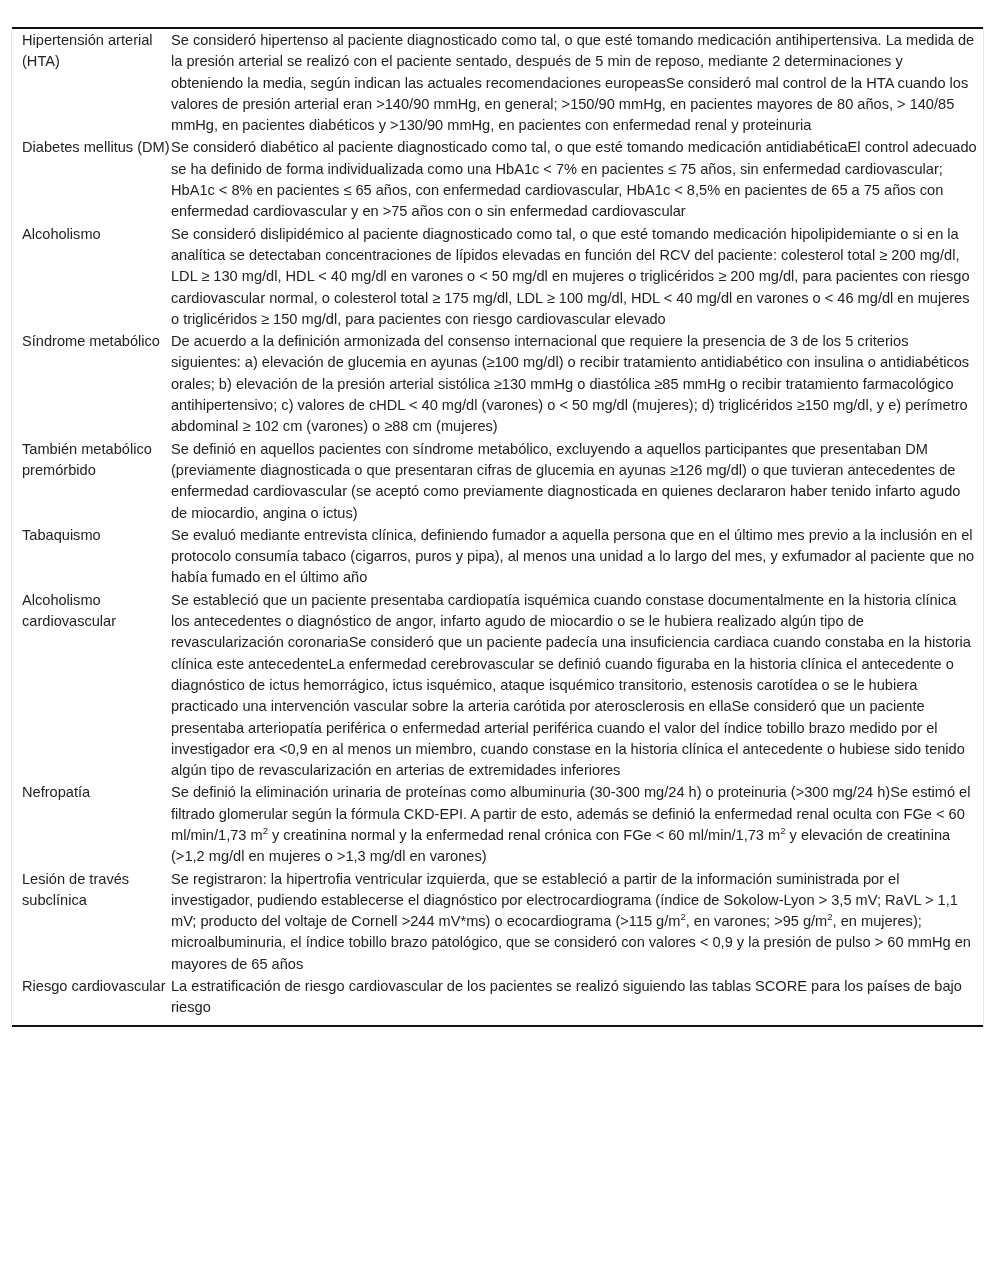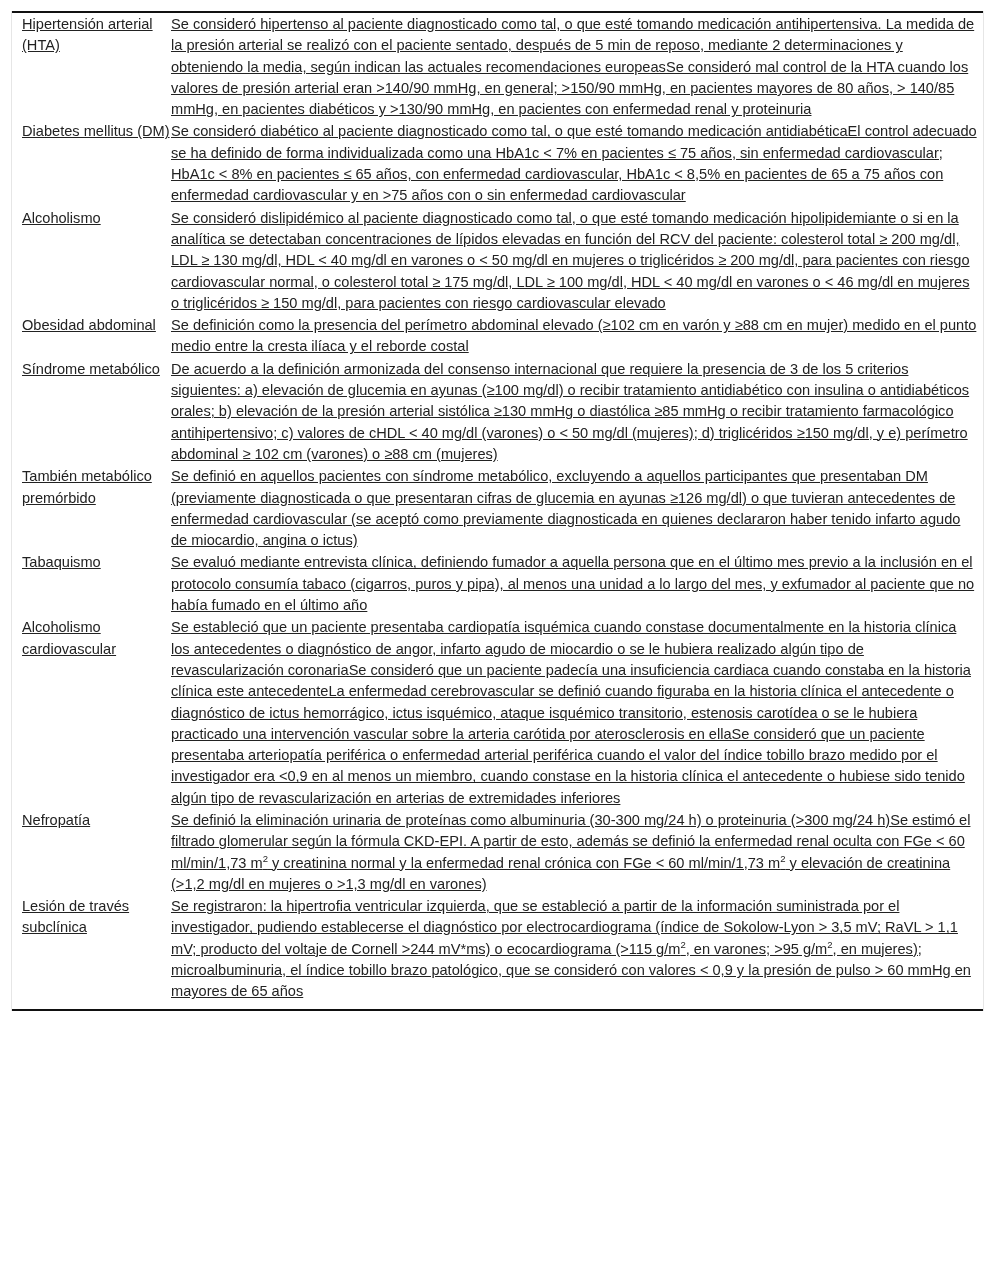--- a/index.html
+++ b/index.html
@@ -11,25 +11,24 @@
     width: 992px;
     height: 1275px;
     position: relative;
     overflow: hidden;
     font-family: "Liberation Sans", sans-serif;
     color: #222222;
   }
   .table-wrap {
     position: absolute;
     left: 11px;
-    top: 11px;
+    top: 27px;
     width: 971px;
     border-left: 1px solid #e6e6e6;
     border-right: 1px solid #e6e6e6;
-    text-decoration: underline;
   }
   table {
     width: 100%;
     border-collapse: collapse;
     border-top: 2px solid #111111;
     border-bottom: 2px solid #111111;
     font-size: 14.6px;
     line-height: 21.3px;
   }
   td {
@@ -67,24 +66,20 @@
       </tr>
       <tr>
         <td class="term">Diabetes mellitus (DM)</td>
         <td class="def">Se consideró diabético al paciente diagnosticado como tal, o que esté tomando medicación antidiabéticaEl control adecuado se ha definido de forma individualizada como una HbA1c &lt;    7% en pacientes ≤ 75 años, sin enfermedad cardiovascular; HbA1c &lt;    8% en pacientes ≤ 65 años, con enfermedad cardiovascular, HbA1c &lt;    8,5% en pacientes de 65 a 75 años con enfermedad cardiovascular y en    &gt;75 años con o sin enfermedad cardiovascular</td>
       </tr>
       <tr>
         <td class="term">Alcoholismo</td>
         <td class="def">Se consideró dislipidémico al paciente diagnosticado como tal, o que esté tomando medicación hipolipidemiante o si en la analítica se detectaban concentraciones de lípidos elevadas en función del RCV del paciente: colesterol total ≥ 200 mg/dl, LDL ≥ 130 mg/dl, HDL &lt;    40 mg/dl en varones o &lt;    50 mg/dl en mujeres o triglicéridos ≥ 200 mg/dl, para pacientes con riesgo cardiovascular normal, o colesterol total ≥ 175 mg/dl, LDL ≥ 100 mg/dl, HDL &lt;    40 mg/dl en varones o &lt;    46 mg/dl en mujeres o triglicéridos ≥ 150 mg/dl, para pacientes con riesgo cardiovascular elevado</td>
       </tr>
       <tr>
-        <td class="term">Obesidad abdominal</td>
-        <td class="def">Se definición como la presencia del perímetro abdominal elevado (≥102    cm en varón y ≥88    cm en mujer) medido en el punto medio entre la cresta ilíaca y el reborde costal</td>
-      </tr>
-      <tr>
         <td class="term">Síndrome metabólico</td>
         <td class="def">De acuerdo a la definición armonizada del consenso internacional que requiere la presencia de 3 de los 5 criterios siguientes: a) elevación de glucemia en ayunas (≥100 mg/dl) o recibir tratamiento antidiabético con insulina o antidiabéticos orales; b) elevación de la presión arterial sistólica ≥130    mmHg o diastólica ≥85    mmHg o recibir tratamiento farmacológico antihipertensivo; c) valores de cHDL &lt;    40 mg/dl (varones) o &lt;    50 mg/dl (mujeres); d) triglicéridos ≥150 mg/dl, y e) perímetro abdominal ≥ 102    cm (varones) o ≥88    cm (mujeres)</td>
       </tr>
       <tr>
         <td class="term">También metabólico premórbido</td>
         <td class="def">Se definió en aquellos pacientes con síndrome metabólico, excluyendo a aquellos participantes que presentaban DM (previamente diagnosticada o que presentaran cifras de glucemia en ayunas ≥126 mg/dl) o que tuvieran antecedentes de enfermedad cardiovascular (se aceptó como previamente diagnosticada en quienes declararon haber tenido infarto agudo de miocardio, angina o ictus)</td>
       </tr>
       <tr>
         <td class="term">Tabaquismo</td>
         <td class="def">Se evaluó mediante entrevista clínica, definiendo fumador a aquella persona que en el último mes previo a la inclusión en el protocolo consumía tabaco (cigarros, puros y pipa), al menos una unidad a lo largo del mes, y exfumador al paciente que no había fumado en el último año</td>
@@ -94,15 +89,19 @@
         <td class="def">Se estableció que un paciente presentaba cardiopatía isquémica cuando constase documentalmente en la historia clínica los antecedentes o diagnóstico de angor, infarto agudo de miocardio o se le hubiera realizado algún tipo de revascularización coronariaSe consideró que un paciente padecía una insuficiencia cardiaca cuando constaba en la historia clínica este antecedenteLa enfermedad cerebrovascular se definió cuando figuraba en la historia clínica el antecedente o diagnóstico de ictus hemorrágico, ictus isquémico, ataque isquémico transitorio, estenosis carotídea o se le hubiera practicado una intervención vascular sobre la arteria carótida por aterosclerosis en ellaSe consideró que un paciente presentaba arteriopatía periférica o enfermedad arterial periférica cuando el valor del índice tobillo brazo medido por el investigador era &lt;0,9 en al menos un miembro, cuando constase en la historia clínica el antecedente o hubiese sido tenido algún tipo de revascularización en arterias de extremidades inferiores</td>
       </tr>
       <tr>
         <td class="term">Nefropatía</td>
         <td class="def"><span>Se definió la eliminación urinaria de proteínas como albuminuria (30-300 mg/24 h) o proteinuria (&gt;300 mg/24 h)Se estimó el filtrado glomerular según la fórmula CKD-EPI. A partir de esto, además se definió la enfermedad renal oculta con FGe &lt;    60 ml/min/1,73 m</span><sup>2</sup><span> y creatinina normal y la enfermedad renal crónica con FGe &lt;    60 ml/min/1,73 m</span><sup>2</sup><span> y elevación de creatinina (&gt;1,2 mg/dl en mujeres o    &gt;1,3 mg/dl en varones)</span></td>
       </tr>
       <tr>
         <td class="term">Lesión de través subclínica</td>
         <td class="def"><span>Se registraron: la hipertrofia ventricular izquierda, que se estableció a partir de la información suministrada por el investigador, pudiendo establecerse el diagnóstico por electrocardiograma (índice de Sokolow-Lyon    &gt; 3,5 mV; RaVL    &gt; 1,1 mV; producto del voltaje de Cornell    &gt;244 mV*ms) o ecocardiograma (&gt;115 g/m</span><sup>2</sup><span>, en varones;    &gt;95 g/m</span><sup>2</sup><span>, en mujeres); microalbuminuria, el índice tobillo brazo patológico, que se consideró con valores &lt;    0,9 y la presión de pulso    &gt; 60    mmHg en mayores de 65 años</span></td>
       </tr>
+      <tr>
+        <td class="term">Riesgo cardiovascular</td>
+        <td class="def">La estratificación de riesgo cardiovascular de los pacientes se realizó siguiendo las tablas SCORE para los países de bajo riesgo</td>
+      </tr>
     </tbody>
   </table>
 </div>
 
 </body></html>

